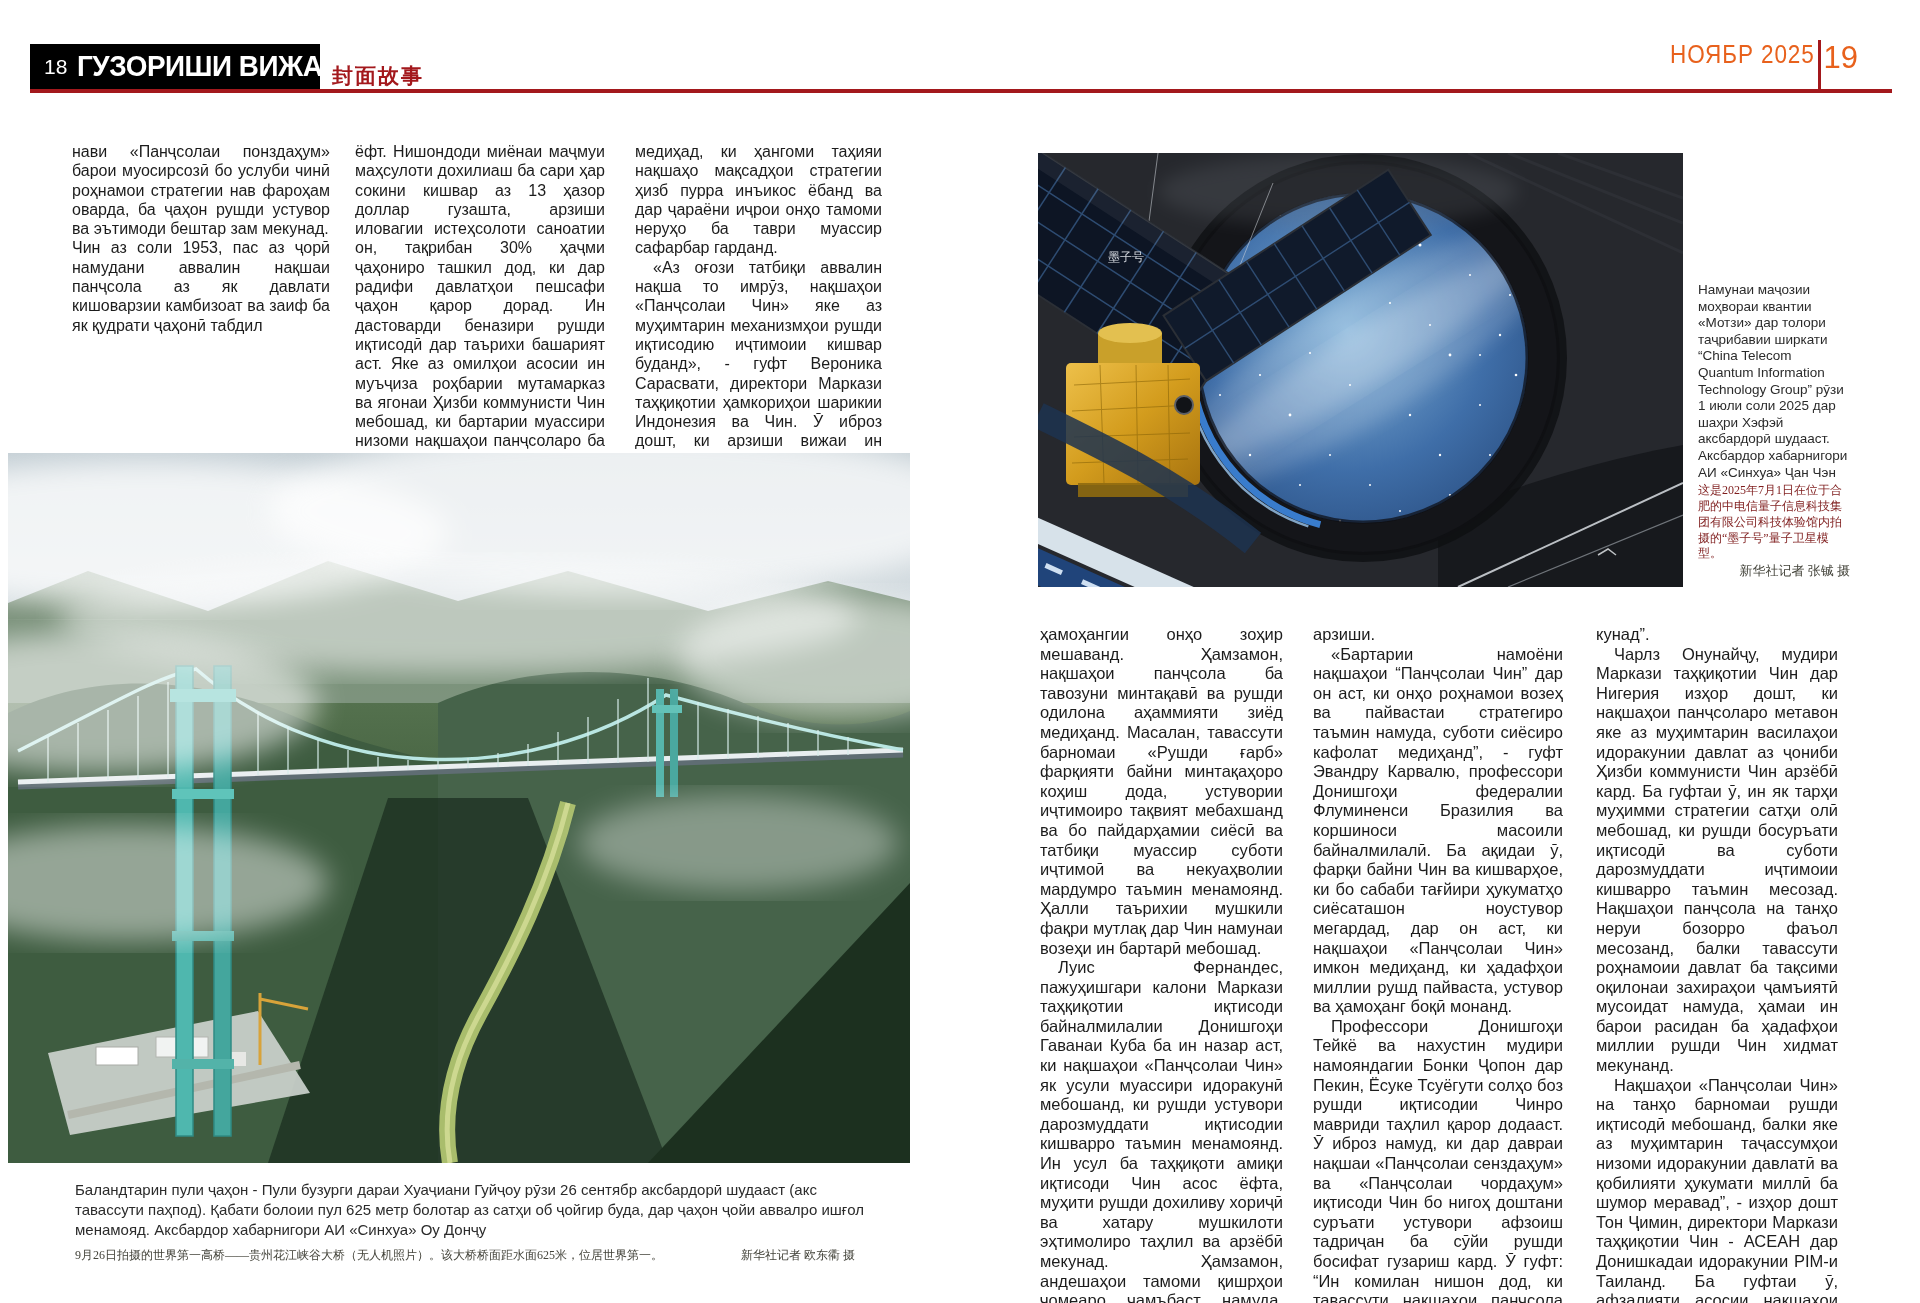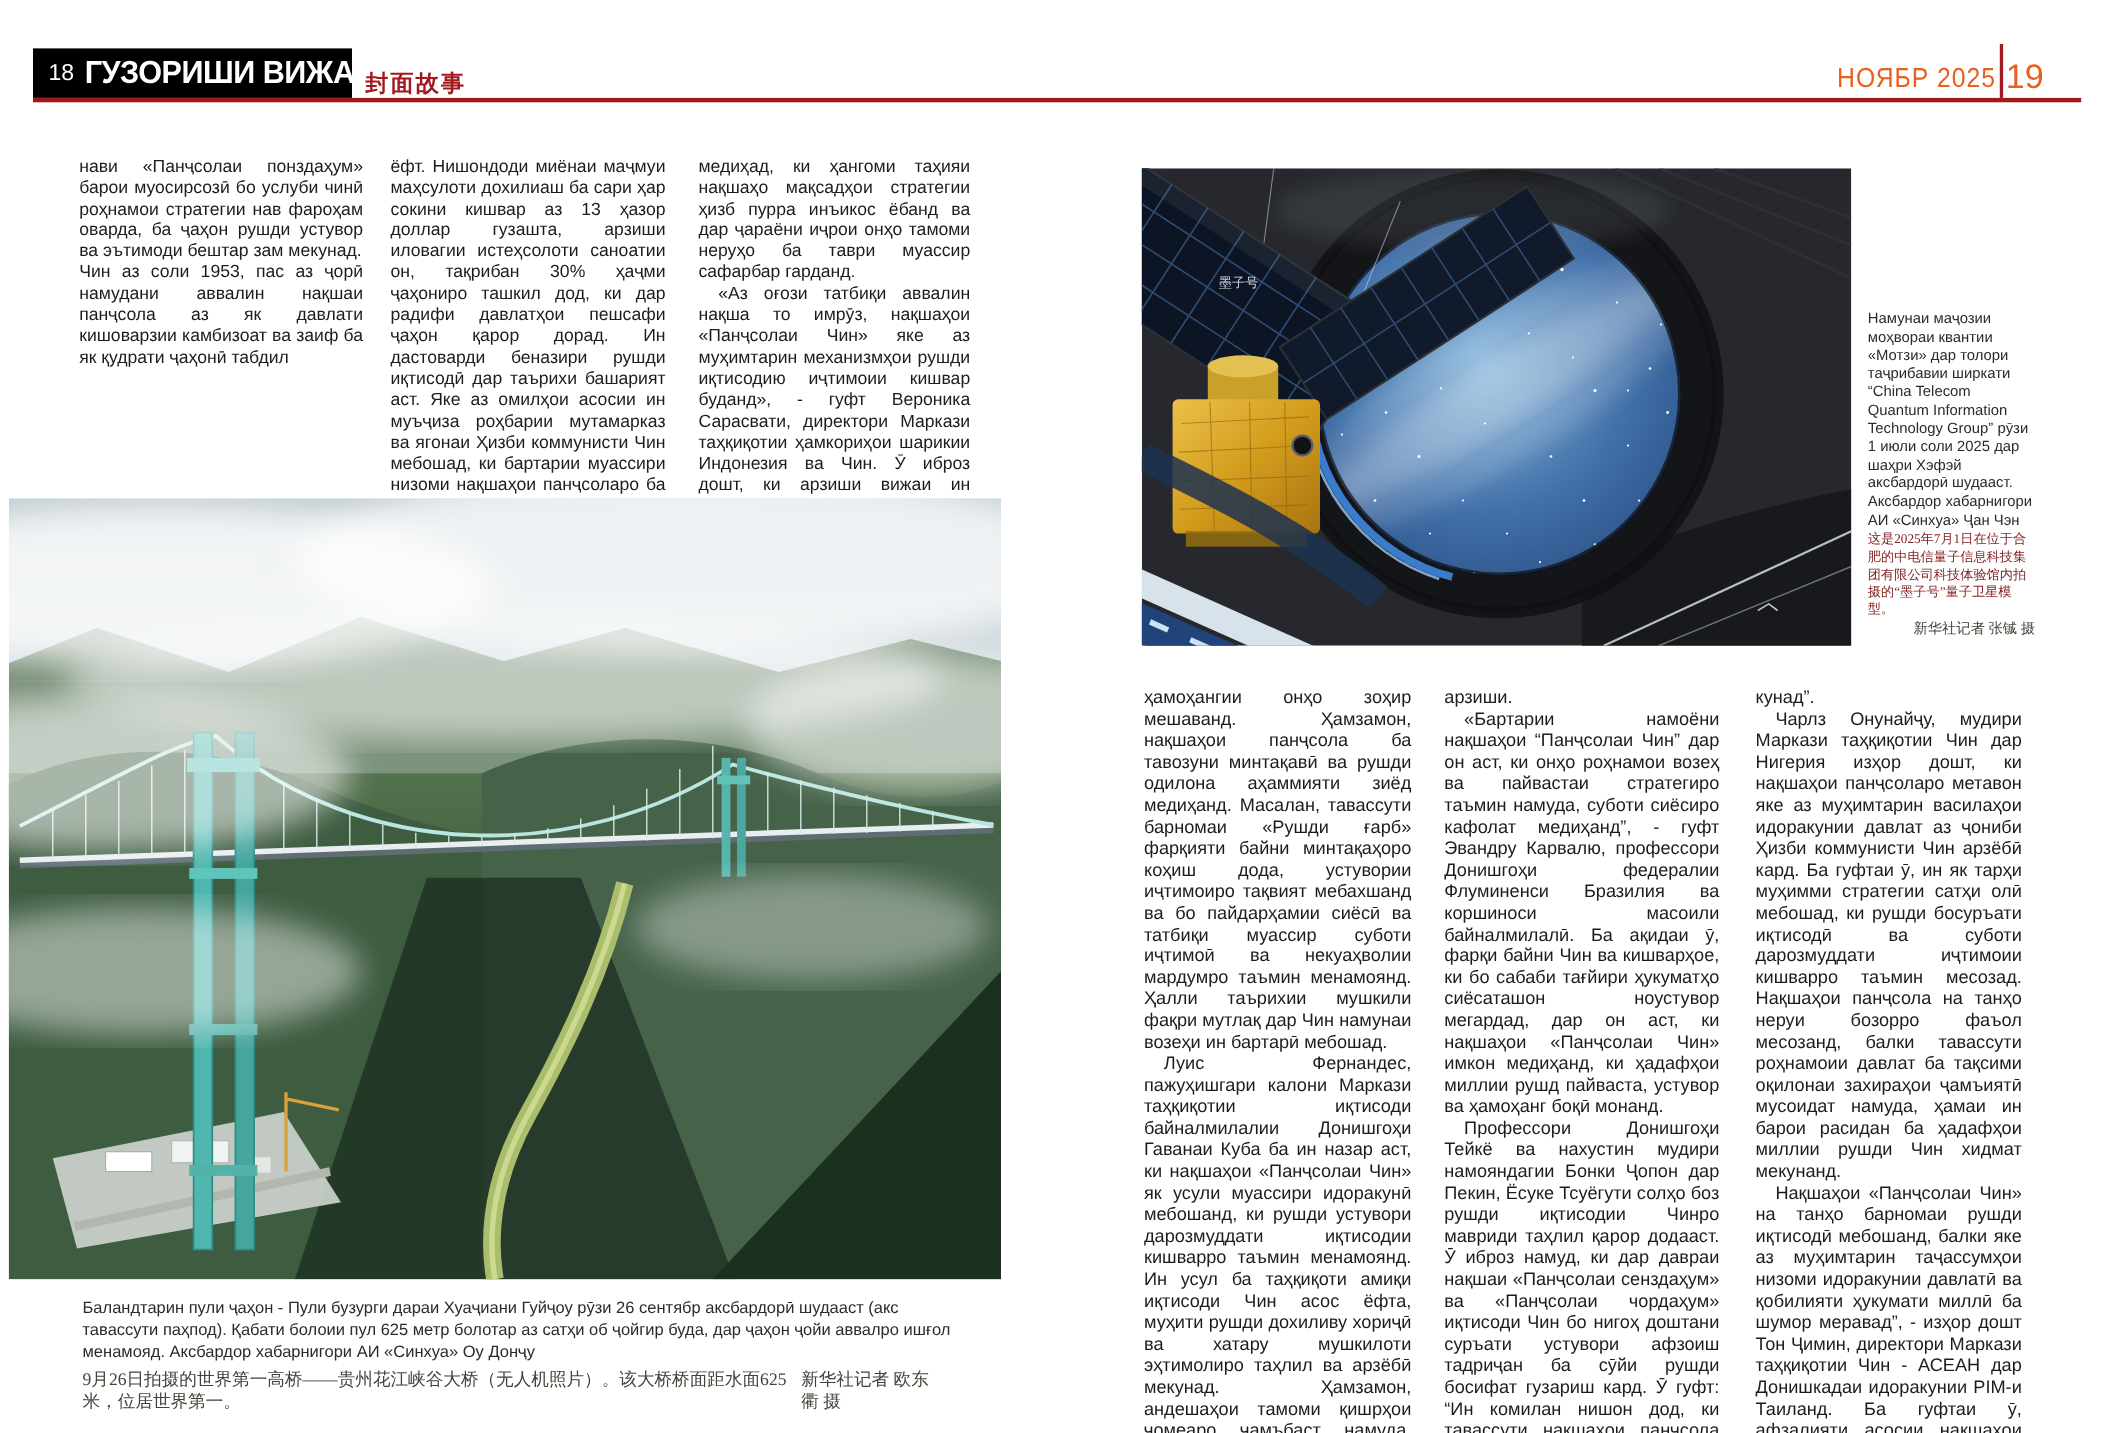--- a/index.html
+++ b/index.html
@@ -7,21 +7,21 @@
           font-family:"Liberation Sans","DejaVu Sans",sans-serif;color:#1c1c1c;}
 
   
   .hdr-block{position:absolute;left:30px;top:44px;width:290px;height:45px;background:#000000;
              display:flex;align-items:center;gap:10px;padding-left:14px;box-sizing:border-box;}
   .hdr-pagenum{color:#ffffff;font-size:21px;}
   .hdr-title{color:#ffffff;font-size:29px;font-weight:bold;letter-spacing:-0.5px;white-space:nowrap;transform:scaleX(.96);transform-origin:left;}
   .hdr-cn{position:absolute;left:332px;top:62px;color:#a3181c;font-size:21px;font-weight:bold;
           font-family:"Liberation Serif","DejaVu Serif",serif;letter-spacing:2px;}
   .hdr-rule{position:absolute;left:30px;top:89px;width:1862px;height:4px;background:#a3181c;}
-  .hdr-right{position:absolute;right:62px;top:40px;height:49px;display:flex;align-items:flex-end;gap:3px;}
+  .hdr-right{position:absolute;right:62px;top:40px;height:49px;display:flex;align-items:flex-start;gap:3px;}
   .hdr-issue{color:#e8611c;font-size:25px;letter-spacing:1px;padding-bottom:3px;transform:scaleX(.9);transform-origin:right;}
   .hdr-divider{width:3px;height:49px;background:#a3181c;}
   .hdr-pagenum-r{color:#e8611c;font-size:31px;padding-bottom:1px;}
 
   
   .col{position:absolute;text-align:justify;font-size:16px;line-height:19.3px;}
   .col p{margin:0;}
   .col p.indent{text-indent:18px;}
   .lp .col{top:142px;}
   .col-l1{left:72px;width:258px;}
@@ -33,21 +33,21 @@
   .col-r2{left:1313px;width:250px;}
   .col-r3{left:1596px;width:242px;}
 
   
   .fig-bridge{position:absolute;left:8px;top:453px;width:902px;height:710px;}
   .fig-sat{position:absolute;left:1038px;top:153px;width:645px;height:434px;}
 
   
   .bridge-cap{position:absolute;left:75px;top:1180px;width:808px;font-size:15px;line-height:20px;color:#2b2b2b;}
   .cap-cn-row{display:flex;margin-top:5px;font-family:"Liberation Serif","DejaVu Serif",serif;
-              font-size:16px;color:#43433a;}
+              font-size:12px;color:#43433a;}
   .cap-cn-credit{margin-left:auto;padding-right:28px;}
   .sat-cap{position:absolute;left:1698px;top:282px;width:152px;font-size:13.5px;line-height:16.6px;color:#2b2b2b;}
   .sat-cap-cn{margin-top:2px;font-family:Liberation Serif, serif;font-size:12px;
               line-height:15.8px;color:#7f1d1d;}
   .sat-cap-credit{text-align:right;font-family:"Liberation Serif","DejaVu Serif",serif;
                   font-size:13px;color:#45453c;margin-top:1px;}
 </style>
 </head>
 <body>
 

